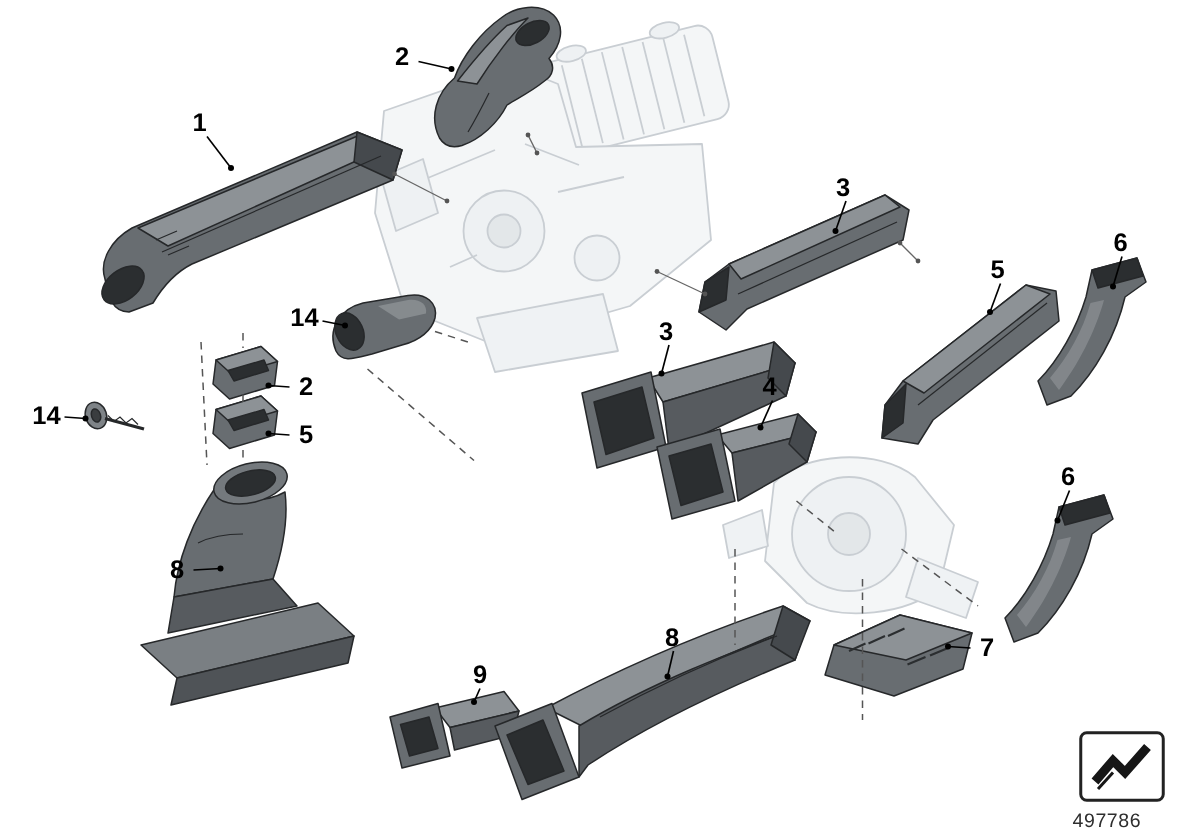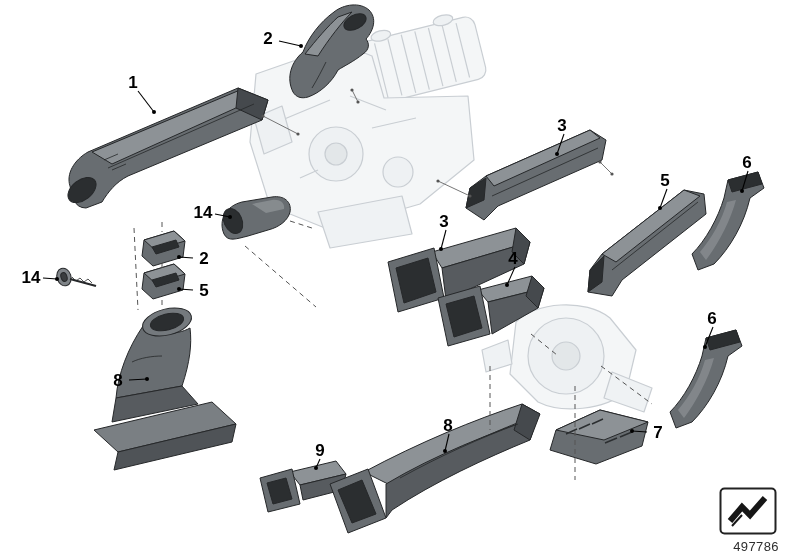--- a/index.html
+++ b/index.html
@@ -2,21 +2,21 @@
 <html><head>
 <meta charset="utf-8">
 <style>
   html,body{margin:0;padding:0;background:#ffffff;}
   .stage{position:relative;width:800px;height:560px;background:#fff;overflow:hidden;
          font-family:"Liberation Sans",sans-serif;}
   .art{position:absolute;left:0;top:0;}
   .callout{position:absolute;transform:translate(-50%,-50%);font-size:17px;font-weight:700;
            color:#000;line-height:1;cursor:pointer;user-select:none;}
   .stamp{position:absolute;left:719px;top:487px;width:58px;height:48px;}
-  .doc-number{position:absolute;left:715px;top:539px;width:64px;text-align:right;
+  .doc-number{position:absolute;left:715px;top:539px;width:64px;text-align:left;
               font-size:13px;color:#2e2e2e;letter-spacing:.4px;}
 </style>
 </head>
 <body>
 
 <div class="stage">
 
 <svg class="art" viewBox="0 0 800 560" width="800" height="560">
 
   <g stroke="#c9ced3" stroke-width="1.2" fill="#f4f6f7" stroke-linejoin="round">

